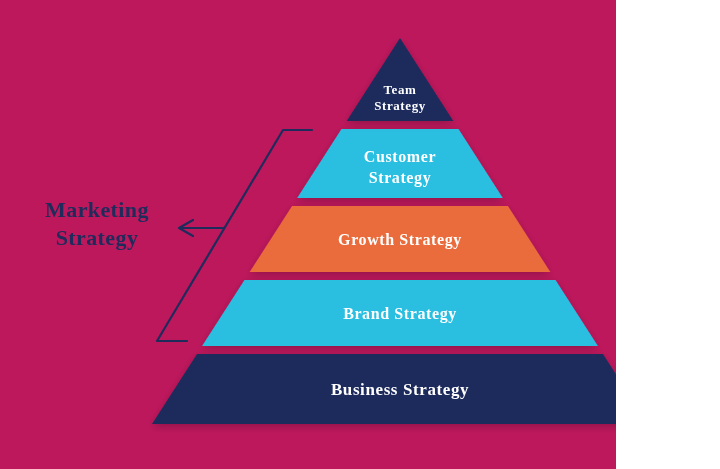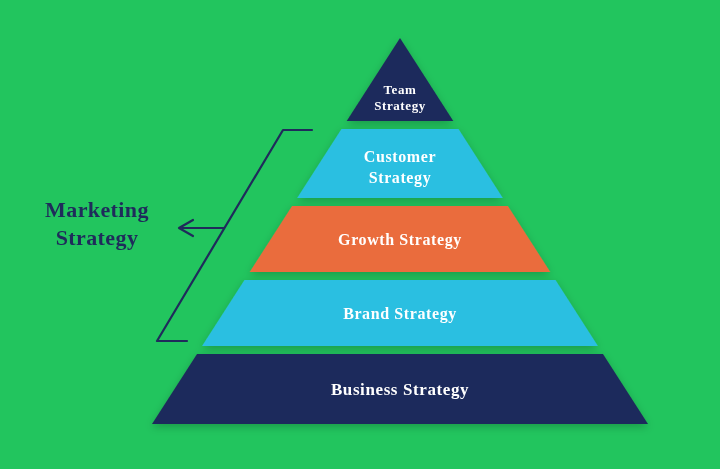--- a/index.html
+++ b/index.html
@@ -2,23 +2,23 @@
 <html><head>
 <meta charset="utf-8">
 <style>
   html, body {
     margin: 0;
     padding: 0;
     background: #ffffff;
   }
   .stage {
     position: relative;
-    width: 720px;
+    width: 616px;
     height: 469px;
-    background: #22c55e;
+    background: #be185d;
     overflow: hidden;
   }
   svg {
     display: block;
   }
   .level-text {
     font-family: "Liberation Serif", "DejaVu Serif", serif;
     font-weight: 700;
     letter-spacing: 0.6px;
     text-anchor: middle;

